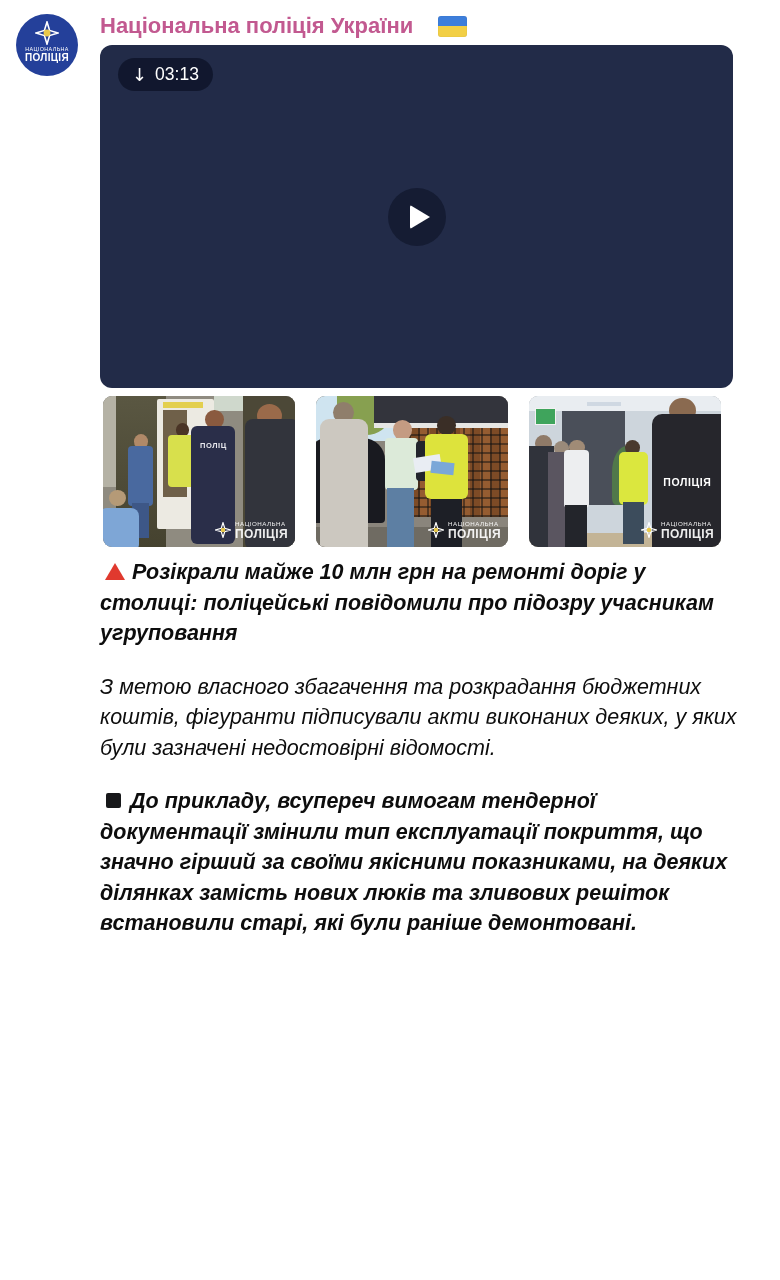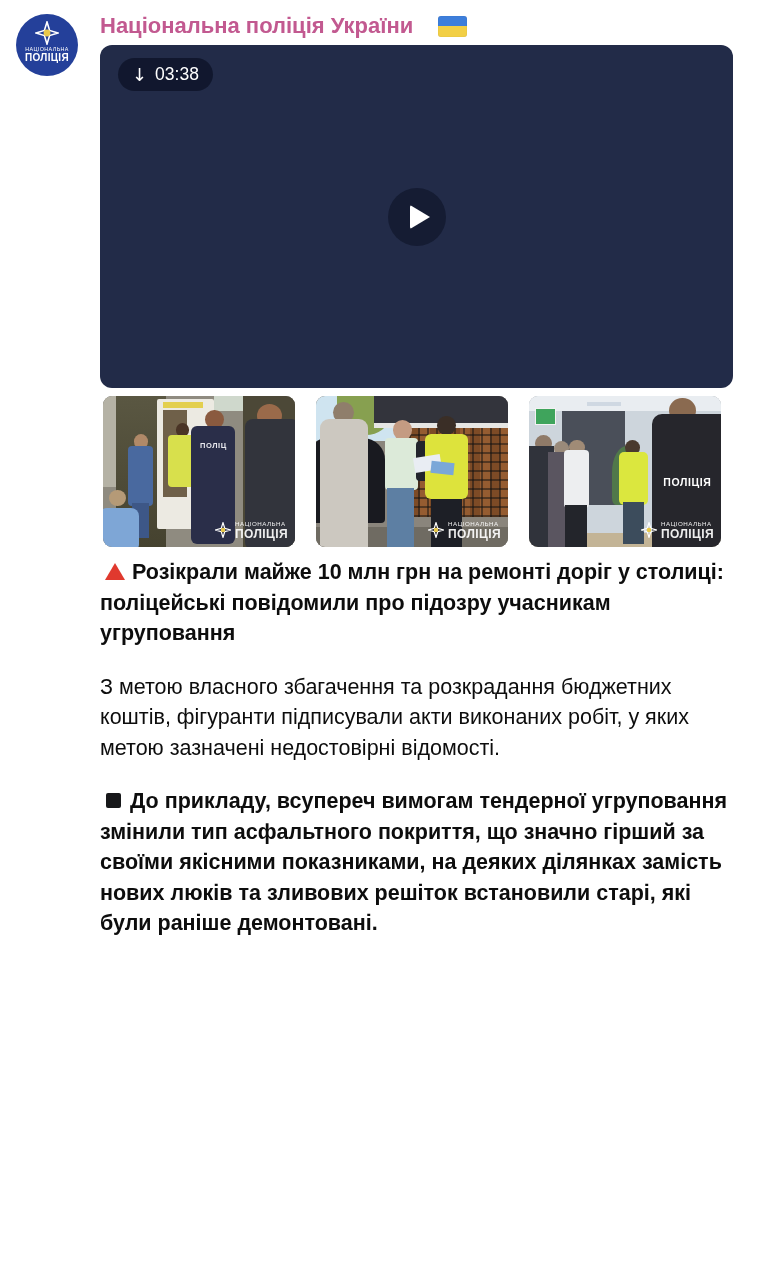--- a/index.html
+++ b/index.html
@@ -138,21 +138,21 @@
   .wm-t{display:flex;flex-direction:column;line-height:1;position:static;}
   .wm-t *{position:static;}
   .wm-l1{font-size:6.2px;letter-spacing:.5px;}
   .wm-l2{font-size:12px;font-weight:700;letter-spacing:.4px;margin-top:1px;}
 
   
   .post{
     position:absolute;left:100px;top:557px;width:640px;
     font-size:21.5px;line-height:30.5px;color:#0d0d0d;
   }
-  .post p{margin:0 0 23px 0;}
+  .post p{margin:0 0 23px 0;font-style:italic;}
   .headline,.example{font-weight:700;}
   .lead{color:#3c8ac2;}
   .tri-red{
     display:inline-block;width:0;height:0;margin:0 7px 0 5px;
     border-left:10px solid transparent;border-right:10px solid transparent;
     border-bottom:17px solid #e0392e;vertical-align:-1px;
   }
   .blk-sq{
     display:inline-block;width:15px;height:15px;background:#17181a;border-radius:2px;
     margin:0 9px 0 6px;vertical-align:0;
@@ -171,21 +171,21 @@
 </div>
 
 <div class="channel-row">
   <span class="channel-name">Національна поліція України</span>
   <span class="ua-flag"></span>
 </div>
 
 <div class="video">
   <div class="duration-badge">
     <span class="dl-arrow">↓</span>
-    <span>03:38</span>
+    <span>03:13</span>
   </div>
   <div class="play-btn">
     <div class="play-tri"></div>
   </div>
 </div>
 
 <div class="thumb" id="thumb1">
   <div class="t1-base"></div>
   <div class="t1-pillar"></div>
   <div class="t1-wl"></div>
@@ -281,15 +281,15 @@
     </svg>
     <span class="wm-t">
       <span class="wm-l1">НАЦІОНАЛЬНА</span>
       <span class="wm-l2">ПОЛІЦІЯ</span>
     </span>
   </div>
 </div>
 
 <div class="post">
   <p class="headline"><span class="tri-red"></span><span>Розікрали майже 10 млн грн на ремонті доріг у столиці: поліцейські повідомили про підозру учасникам угруповання</span></p>
-  <p>З метою власного збагачення та розкрадання бюджетних коштів, фігуранти підписували акти виконаних робіт, у яких метою зазначені недостовірні відомості.</p>
-  <p class="example"><span class="blk-sq"></span><span>До прикладу, всупереч вимогам тендерної угруповання змінили тип асфальтного покриття, що значно гірший за своїми якісними показниками, на деяких ділянках замість нових люків та зливових решіток встановили старі, які були раніше демонтовані.</span></p>
+  <p>З метою власного збагачення та розкрадання бюджетних коштів, фігуранти підписували акти виконаних деяких, у яких були зазначені недостовірні відомості.</p>
+  <p class="example"><span class="blk-sq"></span><span>До прикладу, всупереч вимогам тендерної документації змінили тип експлуатації покриття, що значно гірший за своїми якісними показниками, на деяких ділянках замість нових люків та зливових решіток встановили старі, які були раніше демонтовані.</span></p>
 </div>
 
 </body></html>

